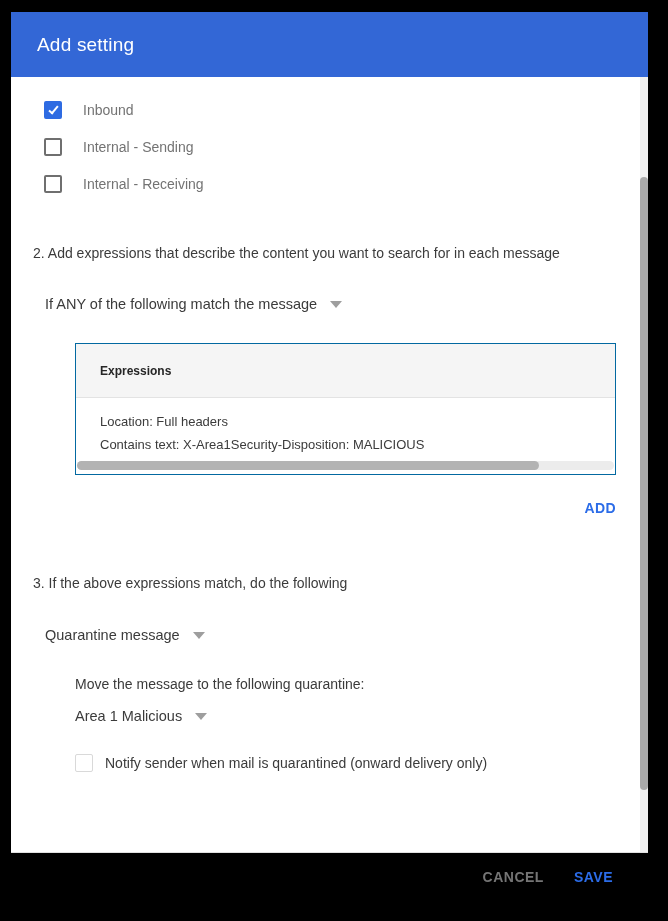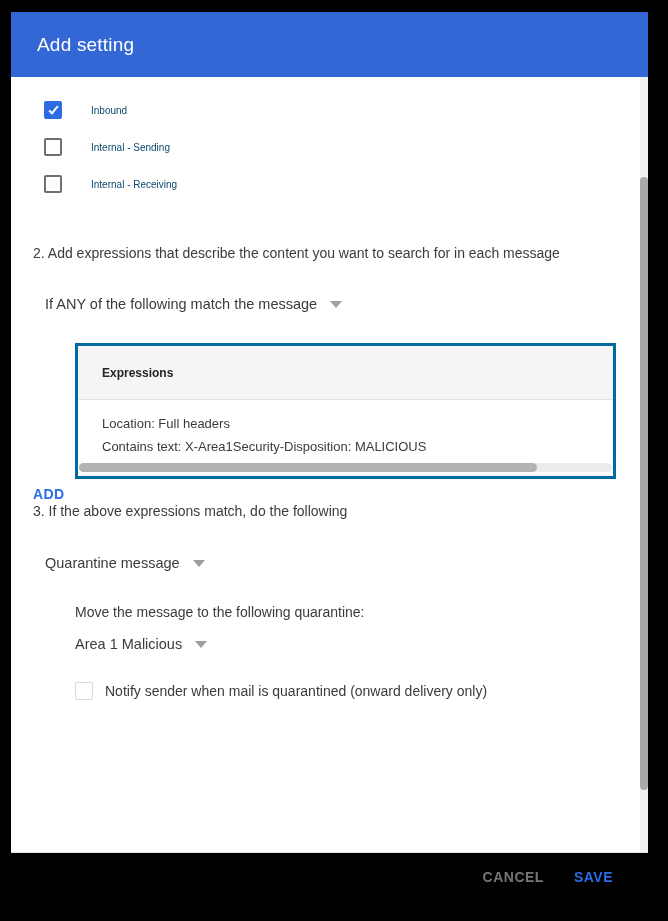--- a/index.html
+++ b/index.html
@@ -14,35 +14,35 @@
   .vscroll-thumb{position:absolute;right:0;top:100px;width:8px;height:613px;background:#a9a9a9;border-radius:4px;}
   .section-label{font-size:14px;color:#3b3b3b;margin:0;line-height:16px;}
   .lbl-1{margin-top:14px;}
   .cb-group{margin-top:24px;}
   .cb-row{display:flex;align-items:center;height:18px;margin-bottom:19px;margin-left:11px;}
   .cb{width:18px;height:18px;border:2px solid #6f6f6f;border-radius:2px;flex:0 0 auto;position:relative;background:#fff;}
   .cb.checked{background:#2e6be2;border-color:#2e6be2;}
   .cb.checked .check{position:absolute;left:5px;top:1px;width:5px;height:10px;
     border-right:2px solid #fff;border-bottom:2px solid #fff;transform:rotate(40deg);}
   .cb.light{border:1px solid #d9d9d9;border-radius:2px;}
-  .cb-label{font-size:10px;color:#0c4a6e;margin-left:29px;}
+  .cb-label{font-size:14px;color:#737373;margin-left:21px;}
   .lbl-2{margin-top:52px;}
   .dd-line{margin-top:35px;margin-left:12px;font-size:14.5px;color:#3b3b3b;display:flex;align-items:center;line-height:16px;}
   .dd-arrow{width:0;height:0;border-left:6px solid transparent;border-right:6px solid transparent;
     border-top:7px solid #9e9e9e;margin-left:13px;display:inline-block;}
-  .expr-table{margin-top:31px;margin-left:42px;width:541px;border:3px solid #0369a1;background:#fff;}
+  .expr-table{margin-top:31px;margin-left:42px;width:541px;border:1px solid #0369a1;background:#fff;}
   .expr-head{height:54px;background:#f5f5f5;border-bottom:1px solid #e3e3e3;display:flex;align-items:center;}
   .expr-head-label{font-size:12px;font-weight:bold;color:#262626;padding-left:24px;}
   .expr-body{padding:12px 0 2px;}
   .expr-row{font-size:13px;color:#3b3b3b;line-height:23px;padding-left:24px;white-space:nowrap;}
   .hscroll-track{height:9px;background:#ececec;border-radius:5px;margin:5px 1px 2px;position:relative;}
   .hscroll-thumb{position:absolute;left:0;top:0;height:9px;width:86%;background:#b3b3b3;border-radius:5px;}
-  .add-row{width:583px;margin-top:6px;text-align:left;}
+  .add-row{width:583px;margin-top:24px;text-align:right;}
   .add-link{display:inline-block;font-size:14px;font-weight:bold;color:#2b6ce8;letter-spacing:.4px;cursor:pointer;}
-  .lbl-3{}
+  .lbl-3{margin-top:58px;}
   .dd-action{margin-top:36px;}
   .sub-label{margin-top:33px;margin-left:42px;font-size:14px;color:#3b3b3b;line-height:16px;}
   .dd-quarantine{margin-top:16px;margin-left:42px;}
   .notify-row{margin-top:30px;margin-left:42px;display:flex;align-items:center;height:18px;}
   .notify-label{font-size:14px;color:#3b3b3b;margin-left:12px;}
   .dialog-footer{flex:0 0 auto;height:49px;border-top:1px solid #e0e0e0;display:flex;align-items:center;
     justify-content:flex-end;padding-right:27px;background:#000000;}
   .btn{background:none;border:none;font-family:inherit;font-size:14px;font-weight:bold;
     letter-spacing:.5px;padding:6px 8px;cursor:pointer;}
   .btn-cancel{color:#757575;margin-right:14px;}

